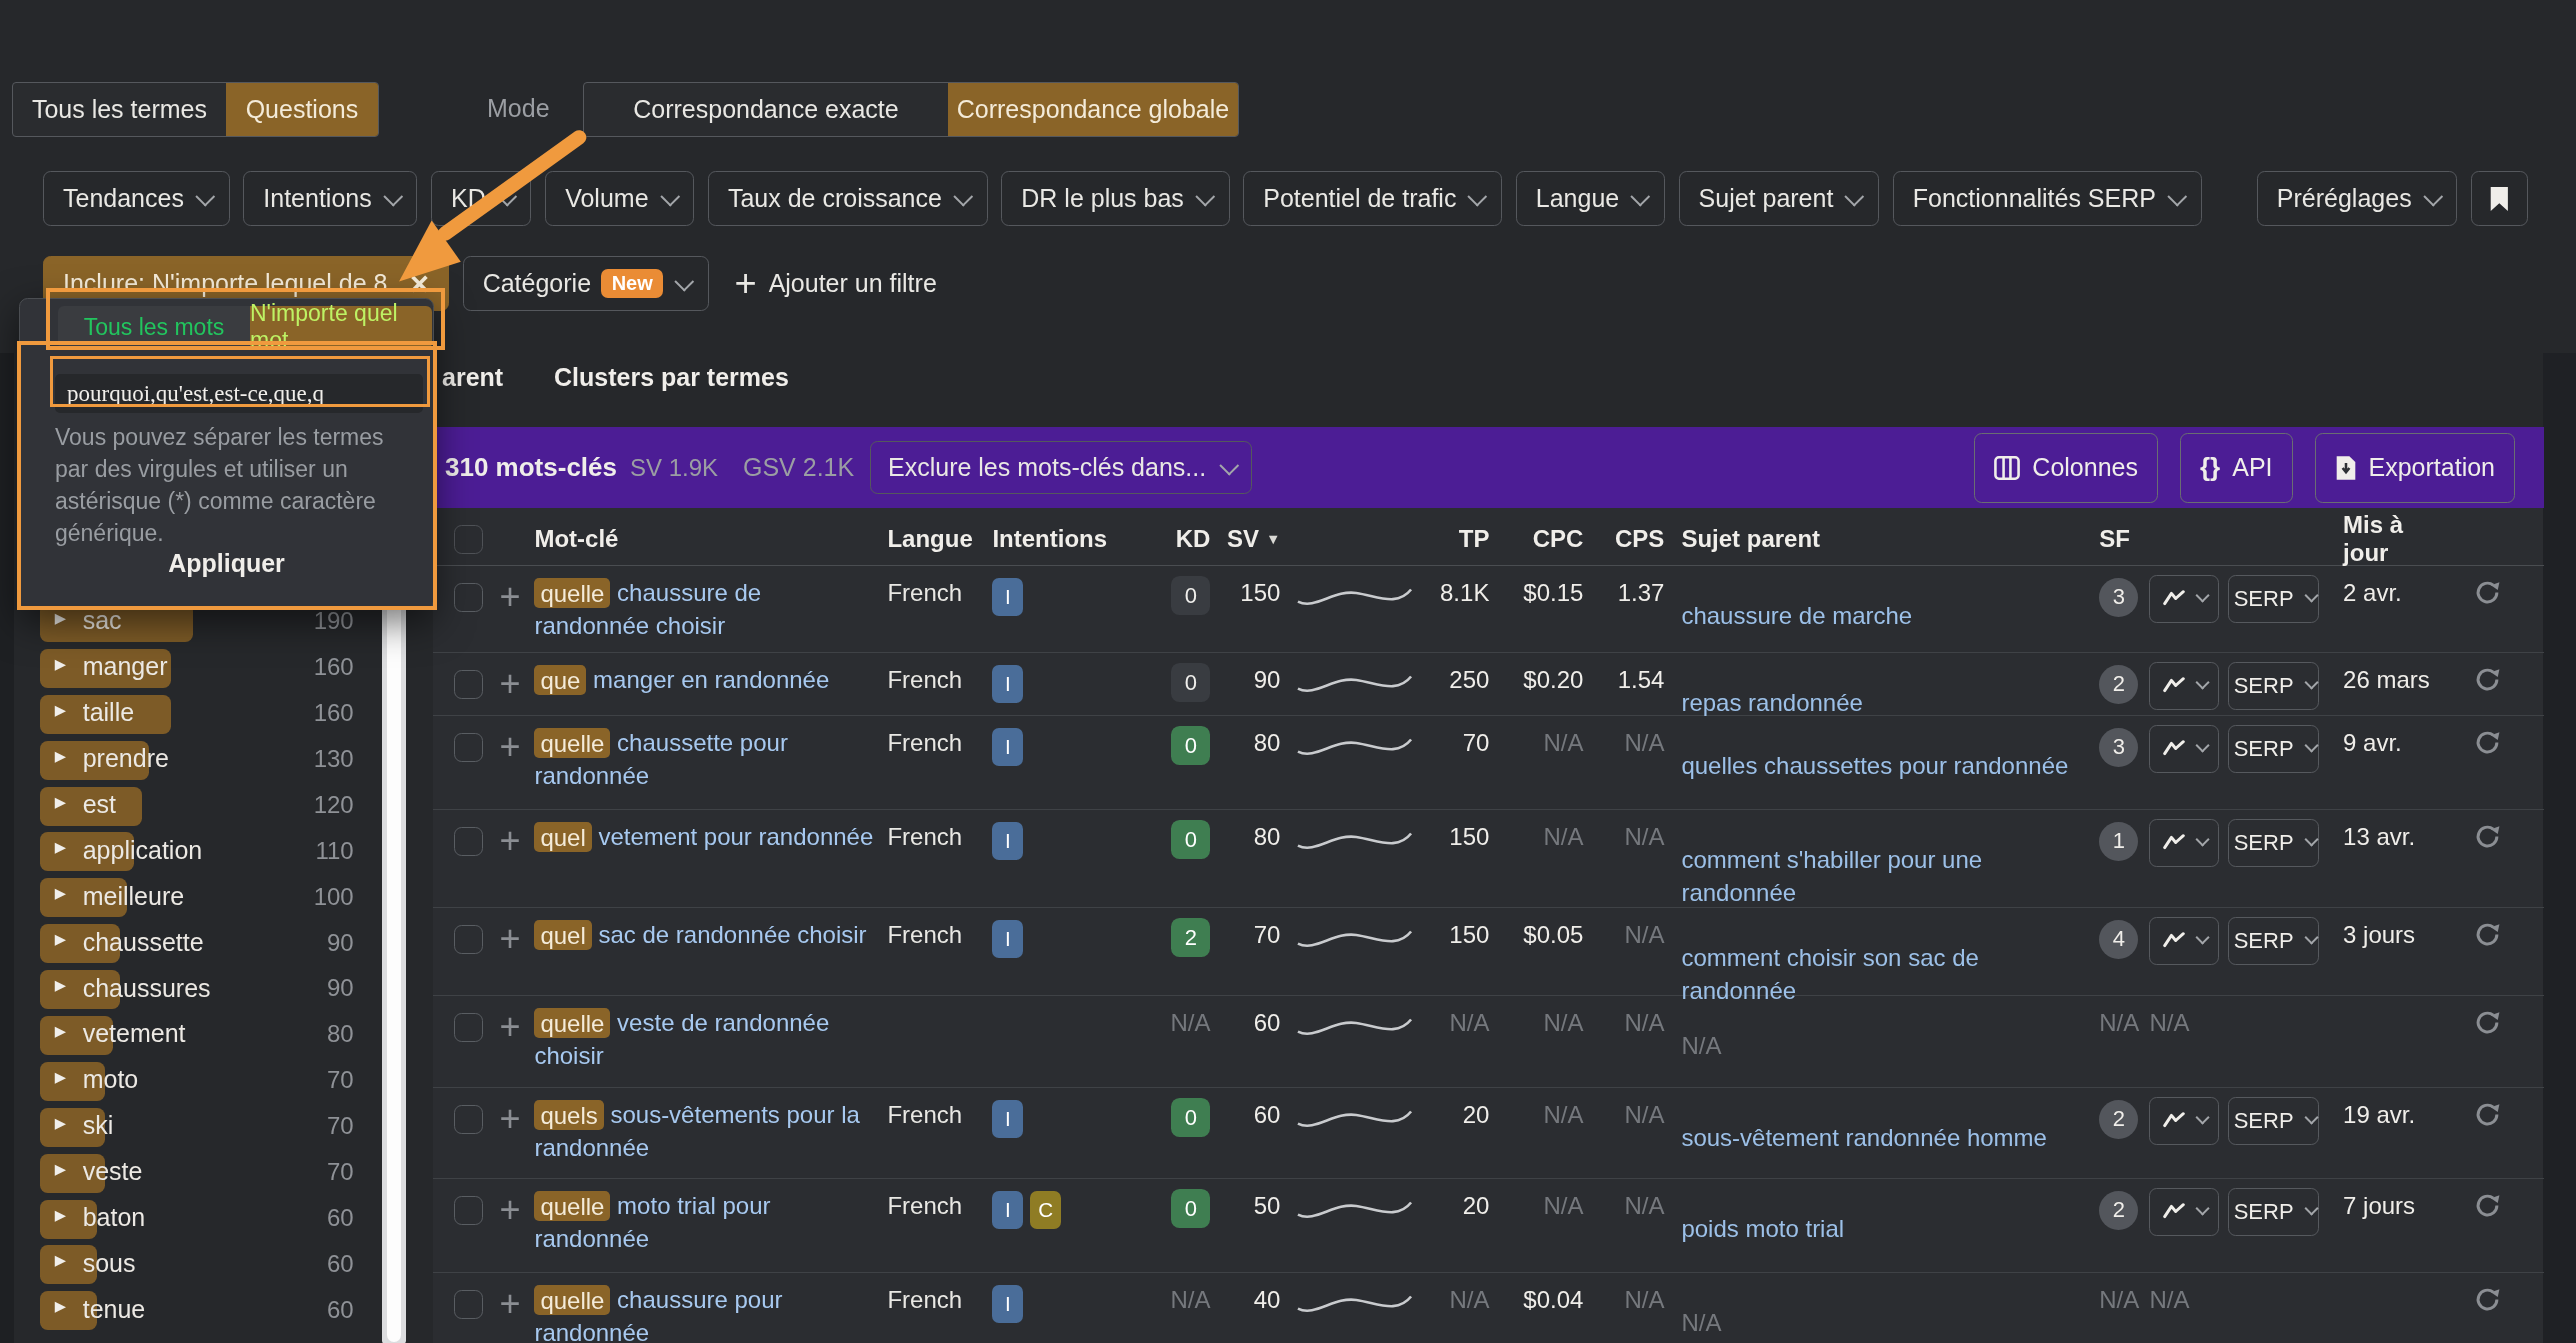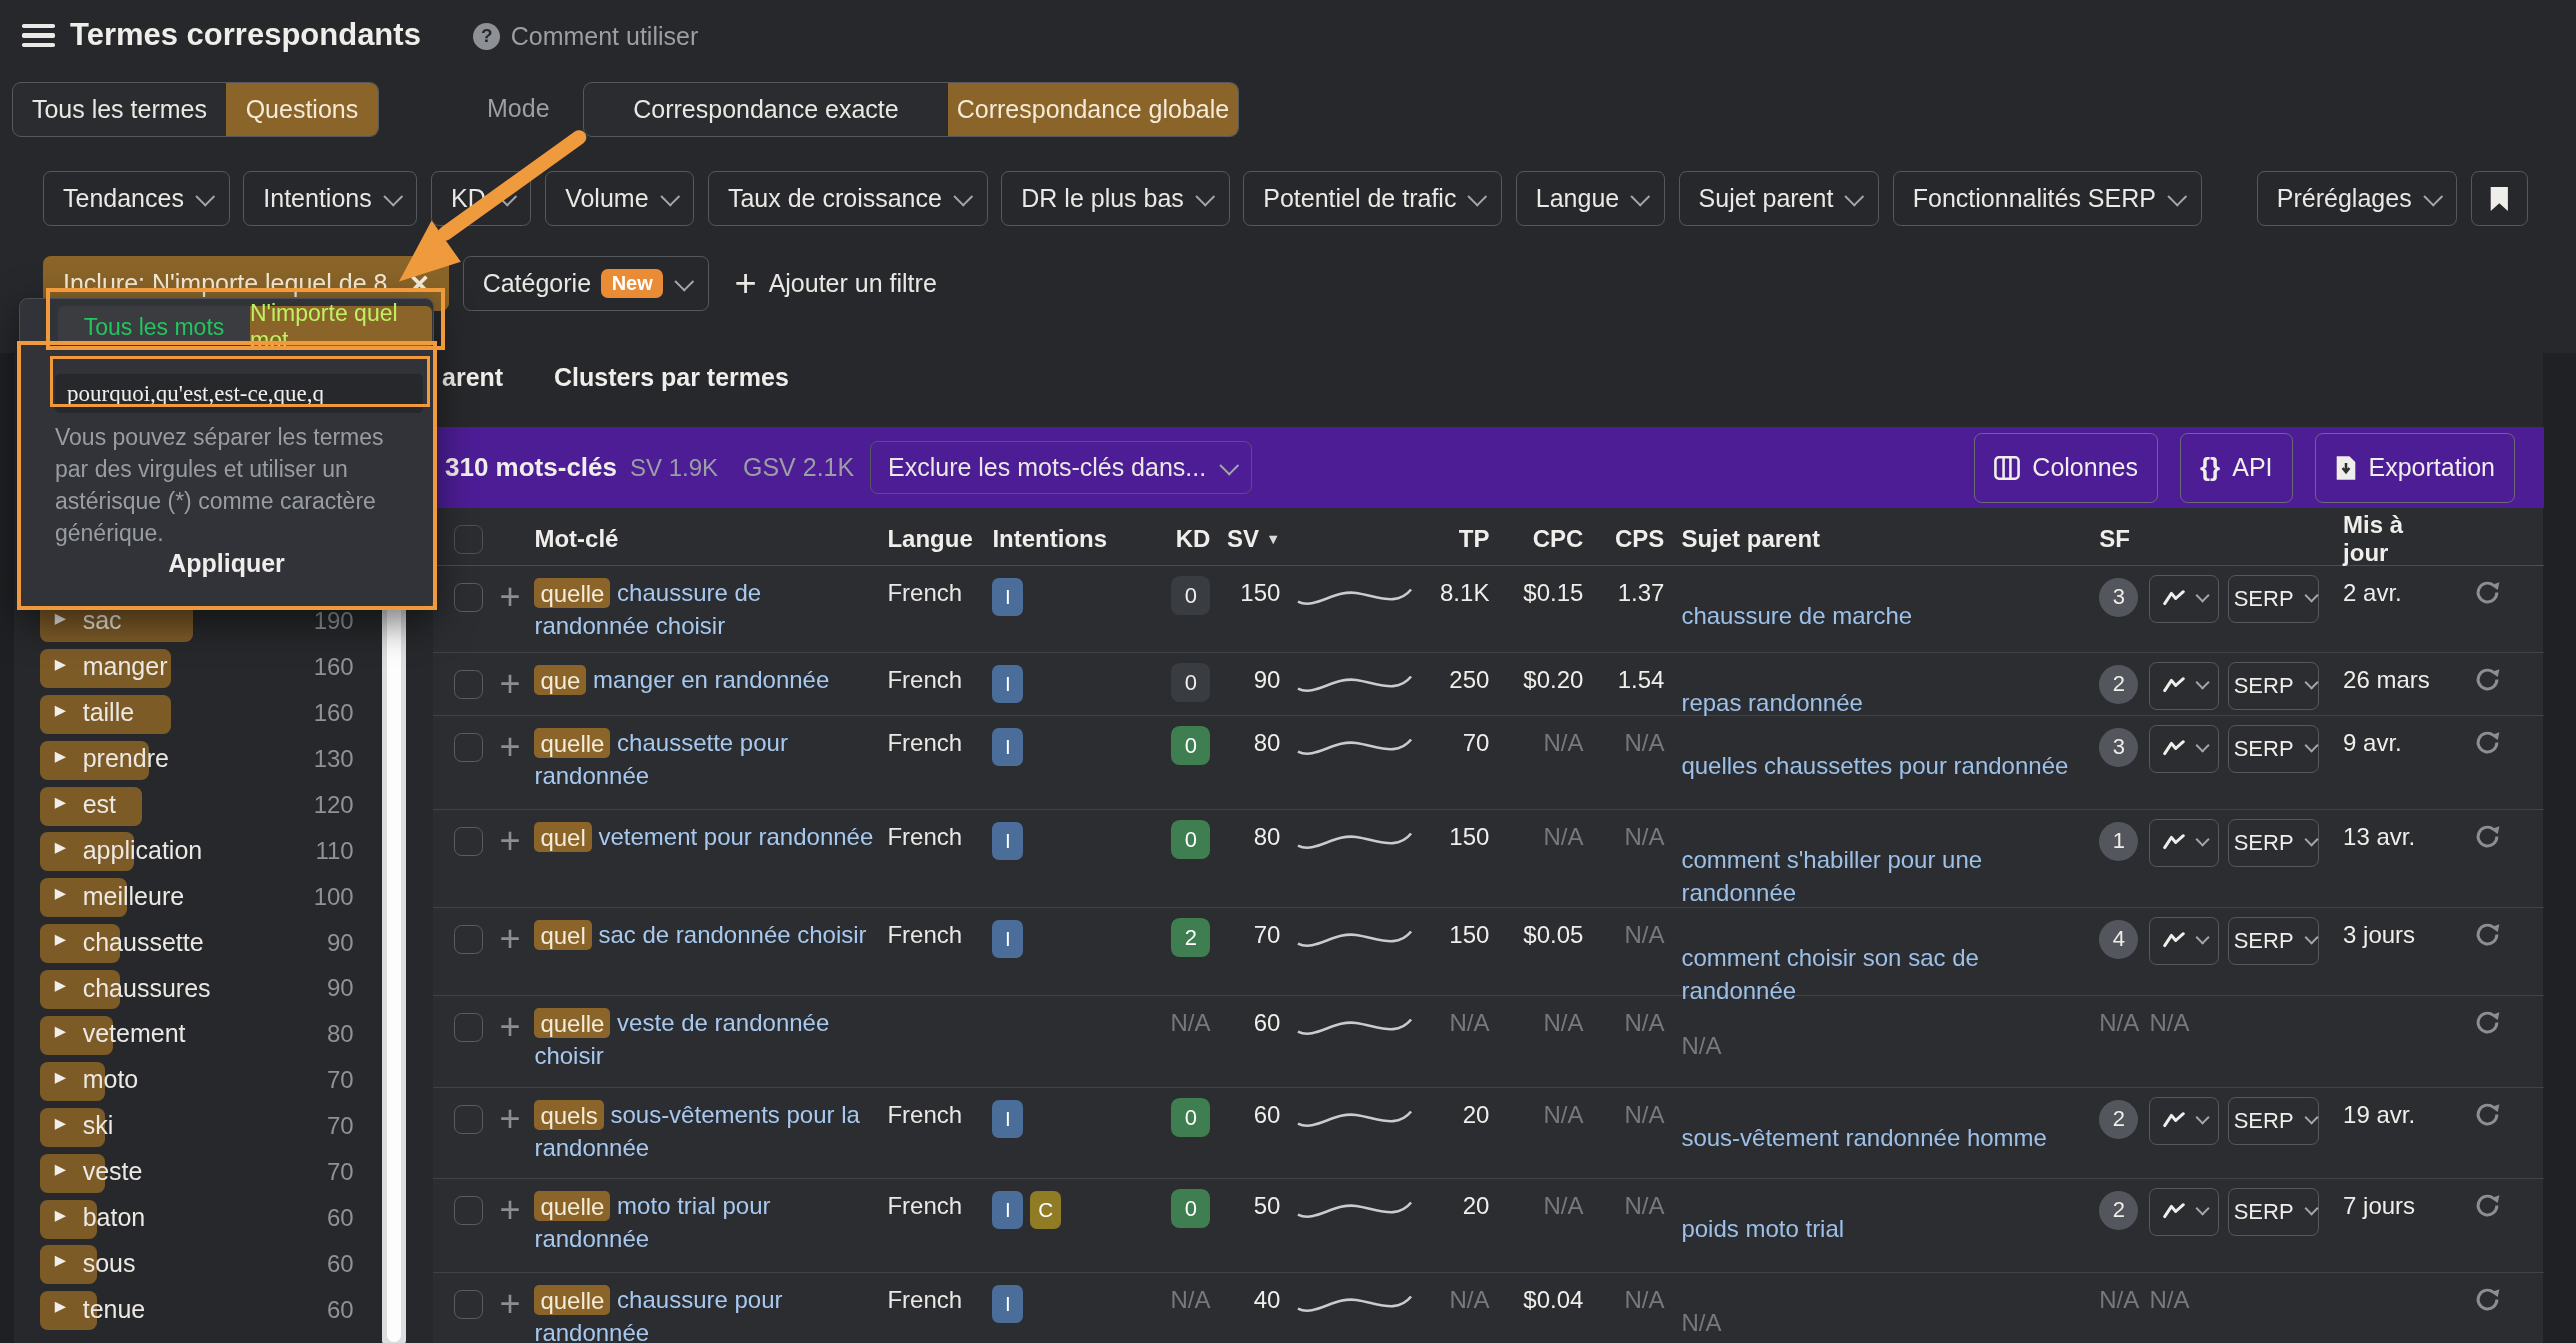--- a/index.html
+++ b/index.html
@@ -9,21 +9,21 @@
 
   
   .topbar{position:absolute;left:0;top:0;width:2576px;height:79px;}
   .burger{position:absolute;left:22px;top:24px;width:33px;height:26px;cursor:pointer;}
   .burger i{display:block;height:4.3px;background:#eceae6;border-radius:1.7px;margin-bottom:5.1px;}
   .page-title{position:absolute;left:70px;top:17px;font-size:31px;font-weight:700;color:#f0eeea;}
   .help{position:absolute;left:473px;top:22px;display:flex;align-items:center;gap:10.3px;color:#9b9ea3;font-size:25px;}
   .qcircle{width:27.4px;height:27.4px;border-radius:50%;background:#8d9195;color:#26282b;font-weight:700;font-size:19px;display:flex;align-items:center;justify-content:center;}
 
   
-  .seg{position:absolute;top:82px;height:55px;display:flex;border:0.9px solid #55585d;border-radius:9px;overflow:hidden;background:#2a2c2f;}
+  .seg{position:absolute;top:82px;height:55px;display:flex;border:0.9px solid #55585d;border-radius:4px;overflow:hidden;background:#2a2c2f;}
   .seg .opt{display:flex;align-items:center;justify-content:center;font-size:25px;color:#e9e8e4;cursor:pointer;}
   .seg .opt.sel{background:#8a6428;color:#f4ebd9;}
   .mode-label{position:absolute;left:487px;top:94px;font-size:25px;color:#9b9ea3;}
 
   
   .frow{position:absolute;left:0;width:2576px;display:flex;align-items:center;gap:13.7px;padding:0 48px 0 43px;}
   .frow1{top:170px;height:57px;}
   .frow2{top:255px;height:57px;}
   .pill{display:flex;align-items:center;gap:10.3px;height:55px;padding:0 19px;border:0.9px solid #55585d;border-radius:7.7px;font-size:25px;color:#e9e8e4;background:transparent;cursor:pointer;white-space:nowrap;}
   .chev{width:13.7px;height:13.7px;border-right:2.6px solid #a3a6aa;border-bottom:2.6px solid #a3a6aa;transform:rotate(45deg) translateY(-3.4px);margin-left:1.7px;}
@@ -113,32 +113,20 @@
   .ann-body{left:17px;top:341px;width:420px;height:269px;}
   .ann-input{left:50px;top:356px;width:380px;height:51px;border-width:3.4px;}
   .arrow-svg{position:absolute;left:375px;top:122px;z-index:45;pointer-events:none;}
   .icon-svg{display:block;}
 </style>
 </head>
 <body>
 
 <div id="stage">
 
-  <div class="topbar">
-    <div class="burger">
-        <i></i>
-        <i></i>
-        <i></i>
-      </div>
-    <div class="page-title">Termes correspondants</div>
-    <div class="help">
-      <span class="qcircle">?</span>
-      <span>Comment utiliser</span>
-    </div>
-  </div>
 
   <div class="seg" style="left:12px;width:367px;">
     <div class="opt" style="width:214px;">Tous les termes</div>
     <div class="opt sel" style="width:153px;">Questions</div>
   </div>
   <div class="mode-label">Mode</div>
   <div class="seg" style="left:583px;width:656px;">
     <div class="opt" style="width:365px;">Correspondance exacte</div>
     <div class="opt sel" style="width:291px;">Correspondance globale</div>
   </div>

